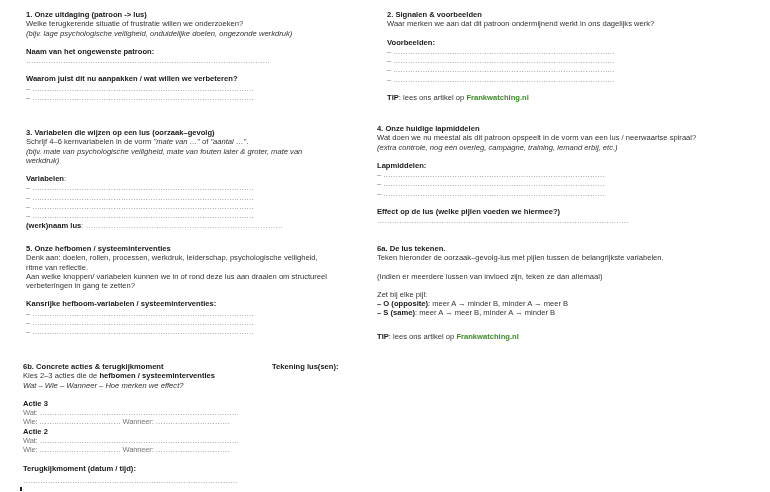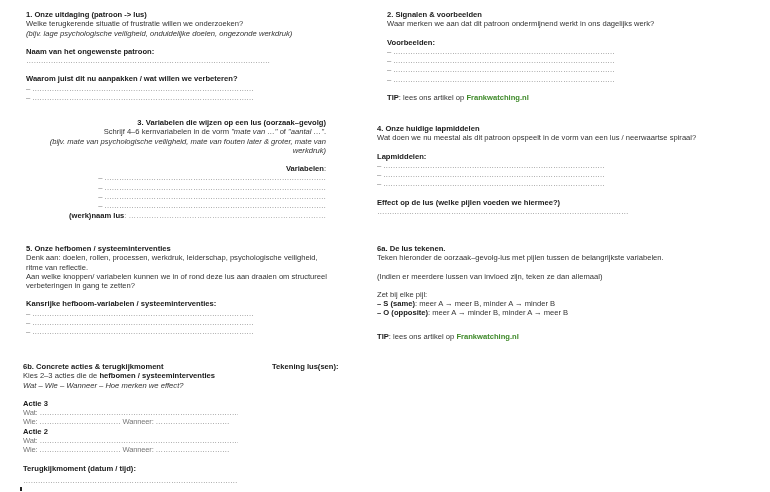--- a/index.html
+++ b/index.html
@@ -43,38 +43,39 @@
   <span class="line">– ………………………………………………………………………………</span>
   <span class="line">– ………………………………………………………………………………</span>
   <span class="line">– ………………………………………………………………………………</span>
   <span class="line">– ………………………………………………………………………………</span>
   <div class="gap"></div>
   <div>
     <span class="tip-b">TIP</span><span>: lees ons artikel op </span><span class="green">Frankwatching.nl</span>
   </div>
 </div>
 
-<div class="sec" style="left:26px; top:118px; width:300px;text-align:right;">
+<div class="sec" style="left:26px; top:128px; width:300px;">
   <div class="h">3. Variabelen die wijzen op een lus (oorzaak–gevolg)</div>
   <div><span>Schrijf 4–6 kernvariabelen in de vorm </span><span class="it">"mate van …"</span><span> of </span><span class="it">"aantal …"</span><span>.</span></div>
   <div class="it">(bijv. mate van psychologische veiligheid, mate van fouten later &amp; groter, mate van werkdruk)</div>
   <div class="gap"></div>
   <div><span class="b">Variabelen</span><span>:</span></div>
   <span class="line">– ………………………………………………………………………………</span>
   <span class="line">– ………………………………………………………………………………</span>
   <span class="line">– ………………………………………………………………………………</span>
   <span class="line">– ………………………………………………………………………………</span>
   <div style="white-space:nowrap; overflow:hidden;">
     <span class="b">(werk)naam lus</span><span class="dots">: ……………………………………………………………………</span>
   </div>
 </div>
 
 <div class="sec" style="left:377px; top:124px; width:345px;">
   <div class="h">4. Onze huidige lapmiddelen</div>
   <div style="white-space:nowrap;">Wat doen we nu meestal als dit patroon opspeelt in de vorm van een lus / neerwaartse spiraal?</div>
+  <div class="it">(extra controle, nog een overleg, campagne, training, iemand erbij, etc.)</div>
   <div class="gap"></div>
   <div class="b">Lapmiddelen:</div>
   <span class="line">– ………………………………………………………………………………</span>
   <span class="line">– ………………………………………………………………………………</span>
   <span class="line">– ………………………………………………………………………………</span>
   <div class="gap"></div>
   <div class="b">Effect op de lus (welke pijlen voeden we hiermee?)</div>
   <span class="line">…………………………………………………………………………………………</span>
 </div>
 
@@ -89,22 +90,22 @@
   <span class="line">– ………………………………………………………………………………</span>
 </div>
 
 <div class="sec" style="left:377px; top:244px; width:345px;">
   <div class="h">6a. De lus tekenen.</div>
   <div>Teken hieronder de oorzaak–gevolg-lus met pijlen tussen de belangrijkste variabelen.</div>
   <div class="gap"></div>
   <div>(Indien er meerdere lussen van invloed zijn, teken ze dan allemaal)</div>
   <div class="gap"></div>
   <div>Zet bij elke pijl:</div>
+  <div><span class="b">– O (opposite)</span><span>: meer A → minder B, minder A → meer B</span></div>
   <div><span class="b">– S (same)</span><span>: meer A → meer B, minder A → minder B</span></div>
-  <div><span class="b">– O (opposite)</span><span>: meer A → minder B, minder A → meer B</span></div>
   <div class="gap"></div>
   <div class="gap-s"></div>
   <div>
     <span class="tip-b">TIP</span><span>: lees ons artikel op </span><span class="green">Frankwatching.nl</span>
   </div>
 </div>
 
 <div class="sec" style="left:23px; top:362px; width:215px;">
   <div class="h">6b. Concrete acties &amp; terugkijkmoment</div>
   <div><span>Kies 2–3 acties die de </span><span class="b">hefbomen / systeeminterventies</span></div>

